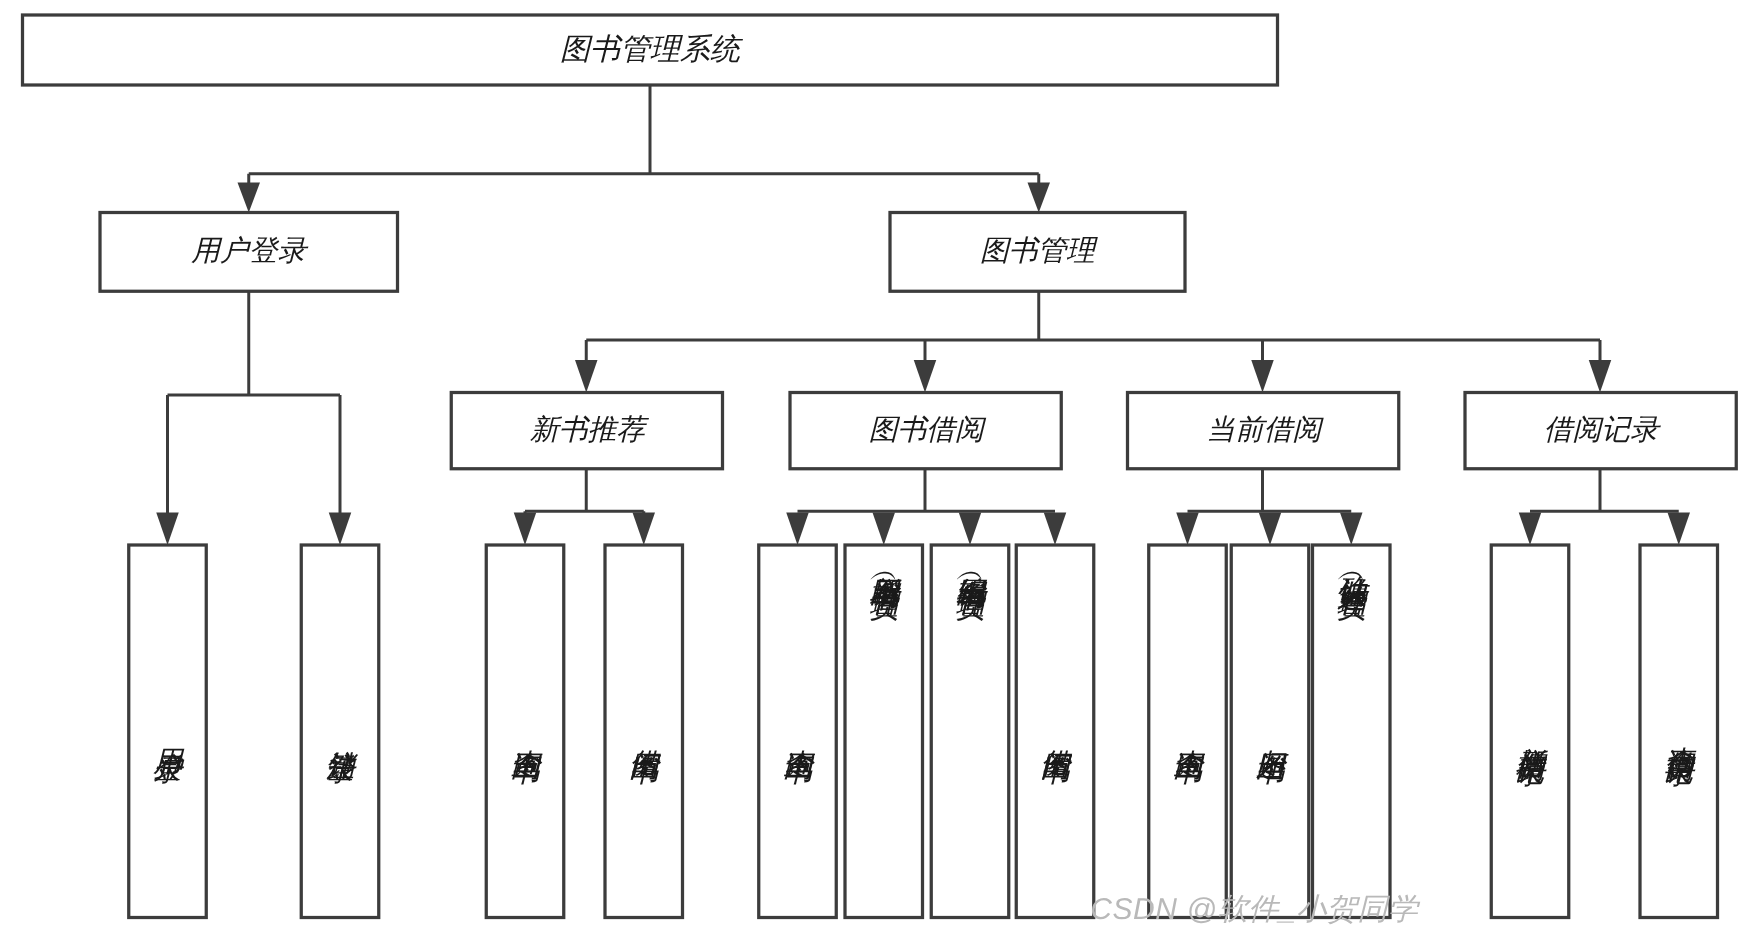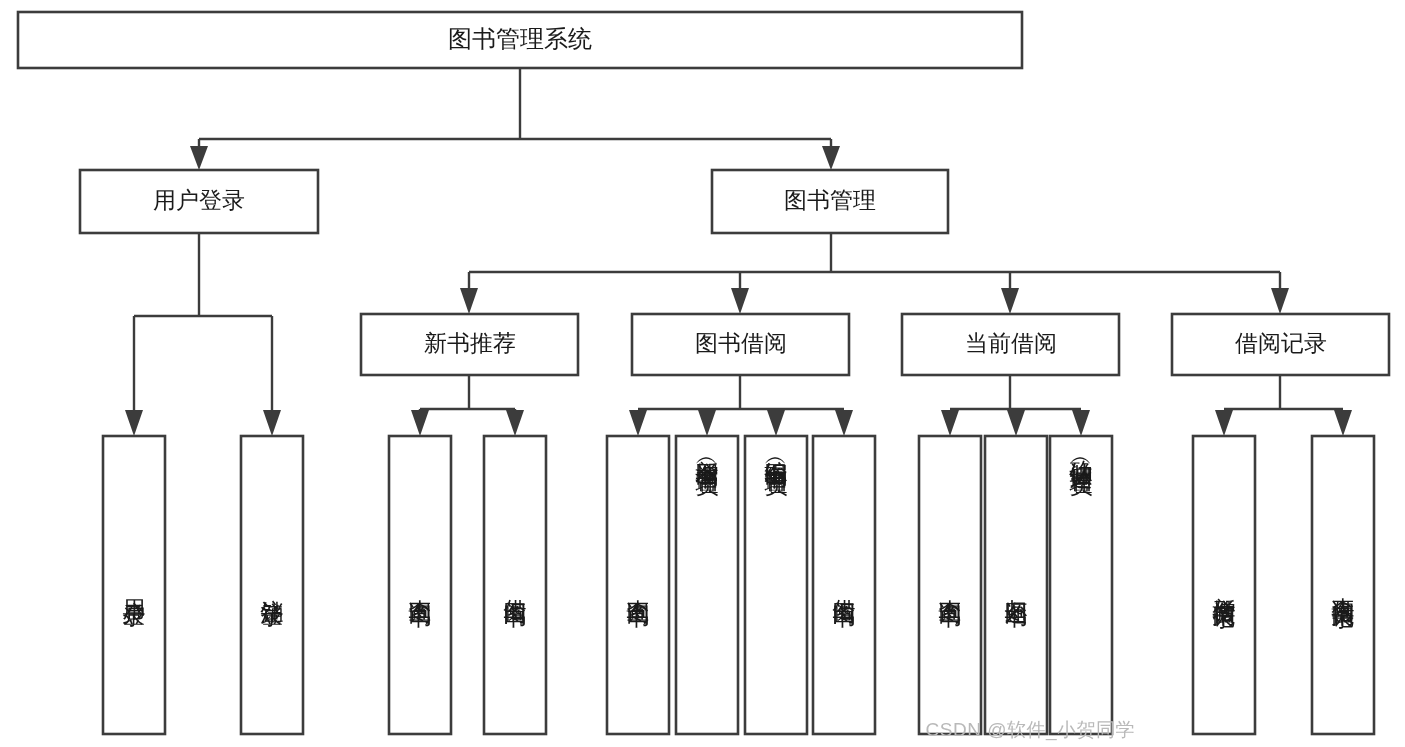--- a/index.html
+++ b/index.html
@@ -11,20 +11,21 @@
     width: 1405px;
     height: 747px;
     font-family: "Liberation Sans", "DejaVu Sans", sans-serif;
     overflow: hidden;
     position: relative;
   }
   #diagram-root {
     position: relative;
     width: 1143px;
     height: 747px;
+    font-style: italic;
   }
   svg.flow {
     position: absolute;
     top: 0;
     left: 0;
     width: 1405px;
     height: 747px;
     display: block;
   }
   .node-box {
@@ -70,21 +71,21 @@
     letter-spacing: 2px;
     color: #1a1a1a;
     white-space: nowrap;
     text-align: center;
   }
   #watermark {
     position: absolute;
     right: 8px;
     bottom: 4px;
     font-family: "Liberation Sans", "DejaVu Sans", sans-serif;
-    font-size: 19px;
+    font-size: 24px;
     color: #b9b9b9;
     letter-spacing: 0.5px;
     white-space: nowrap;
   }
 </style>
 </head>
 <body>
 
 <div id="diagram-root">
 

